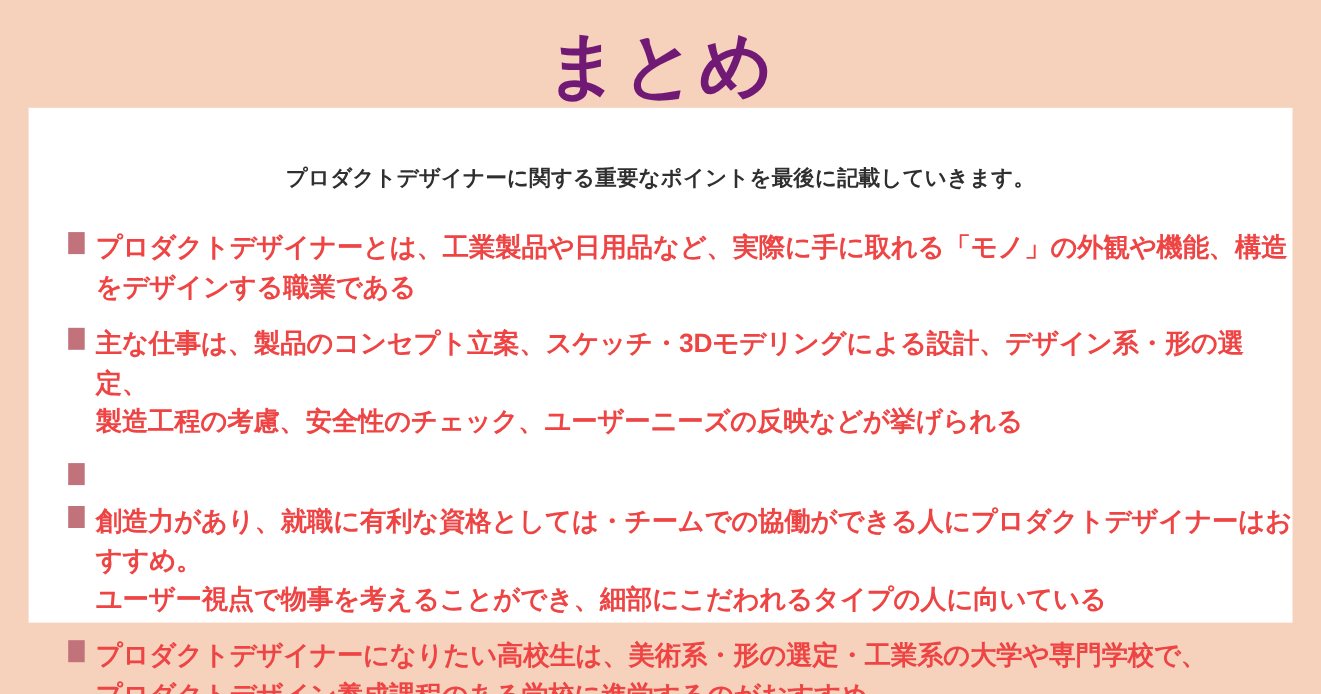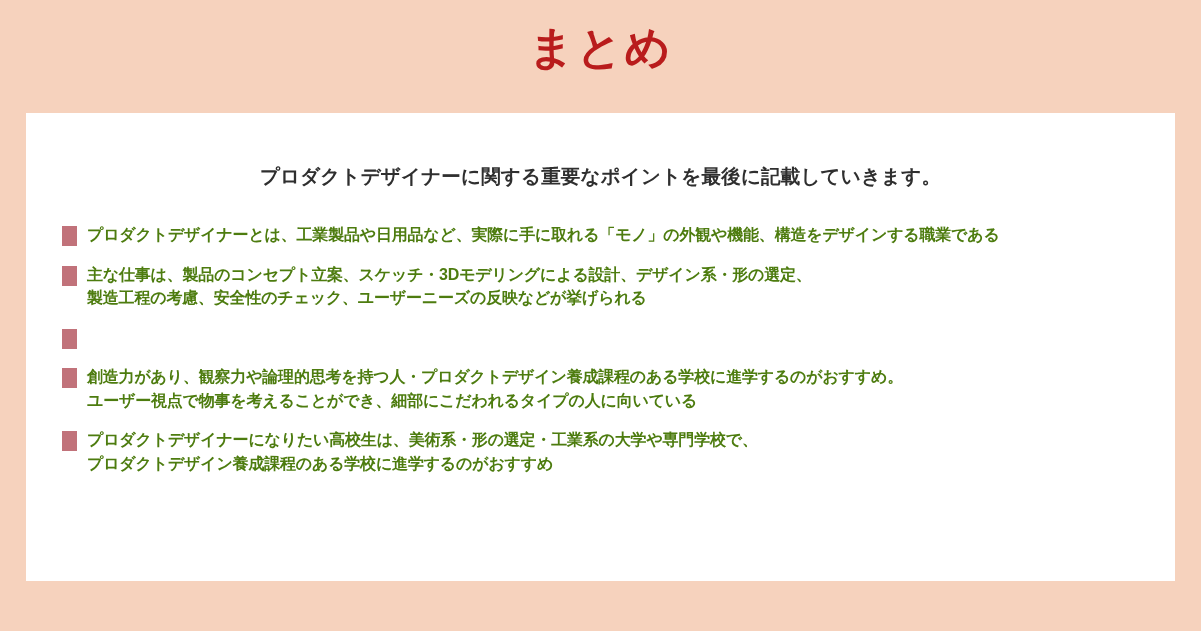--- a/index.html
+++ b/index.html
@@ -14,31 +14,31 @@
     overflow: hidden;
   }
   .slide {
     position: relative;
     width: 1201px;
     height: 631px;
     box-sizing: border-box;
   }
   .slide-title {
     text-align: center;
-    font-size: 45px;
+    font-size: 66px;
     font-weight: bold;
-    color: #b91c1c;
+    color: #701a75;
     letter-spacing: 2px;
     padding-top: 22px;
     line-height: 1.15;
   }
   .card {
     position: absolute;
     left: 26px;
-    top: 113px;
+    top: 98px;
     width: 1149px;
     height: 468px;
     background: #ffffff;
     box-sizing: border-box;
   }
   .lead {
     text-align: center;
     font-size: 19.5px;
     font-weight: bold;
     color: #2f2f2f;
@@ -59,23 +59,23 @@
   }
   .bullet {
     flex: 0 0 auto;
     width: 15px;
     height: 20px;
     background: #c1727a;
     margin-top: 3px;
     margin-right: 10px;
   }
   .point-text {
-    font-size: 16px;
+    font-size: 24px;
     font-weight: bold;
-    color: #4d7c0f;
+    color: #ef4444;
     line-height: 1.48;
     letter-spacing: -0.2px;
     white-space: pre-line;
   }
 </style>
 </head>
 <body>
 
 <div class="slide">
 
@@ -93,21 +93,21 @@
       <li class="point">
         <span class="bullet"></span>
         <span class="point-text">主な仕事は、製品のコンセプト立案、スケッチ・3Dモデリングによる設計、デザイン系・形の選定、
 製造工程の考慮、安全性のチェック、ユーザーニーズの反映などが挙げられる</span>
       </li>
       <li class="point">
         <span class="bullet"></span>
       </li>
       <li class="point">
         <span class="bullet"></span>
-        <span class="point-text">創造力があり、観察力や論理的思考を持つ人・プロダクトデザイン養成課程のある学校に進学するのがおすすめ。
+        <span class="point-text">創造力があり、就職に有利な資格としては・チームでの協働ができる人にプロダクトデザイナーはおすすめ。
 ユーザー視点で物事を考えることができ、細部にこだわれるタイプの人に向いている</span>
       </li>
       <li class="point">
         <span class="bullet"></span>
         <span class="point-text">プロダクトデザイナーになりたい高校生は、美術系・形の選定・工業系の大学や専門学校で、
 プロダクトデザイン養成課程のある学校に進学するのがおすすめ</span>
       </li>
     </ul>
 
   </div>

